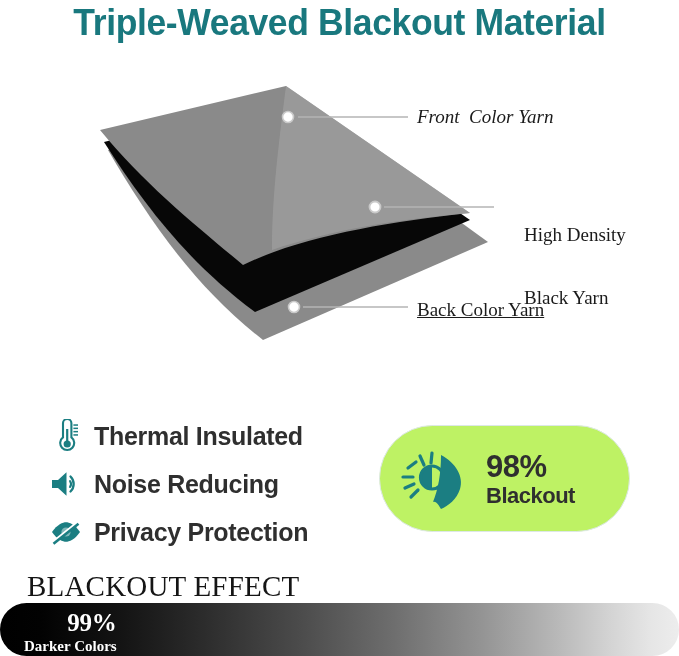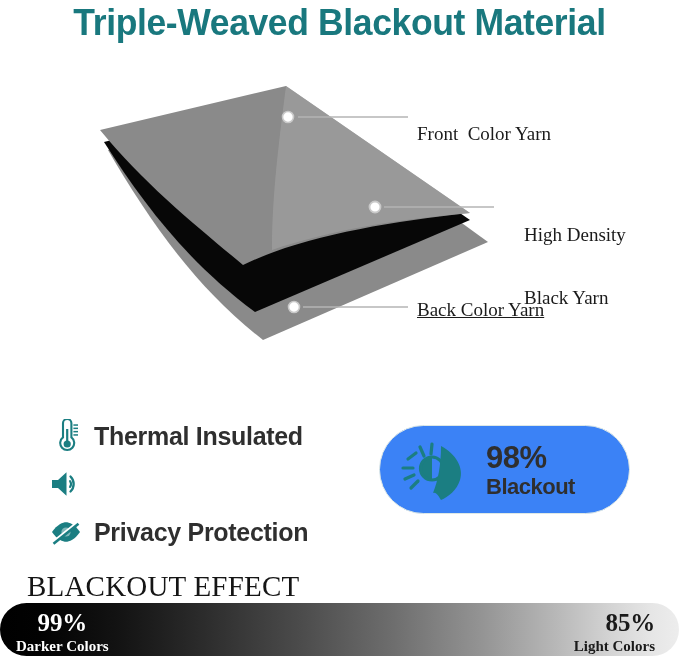--- a/index.html
+++ b/index.html
@@ -44,21 +44,21 @@
   #diagram svg { display: block; }
 
   .callout-text {
     position: absolute;
     font-family: "Liberation Serif", serif;
     font-size: 19px;
     color: #1b1b1b;
     line-height: 1.12;
     white-space: pre;
   }
-  #callout-front { left: 417px; top: 123px; }
+  #callout-front { left: 417px; top: 106px; font-style: italic; }
   #callout-high  { left: 524px; top: 181px; }
   #callout-back  { left: 417px; top: 299px; text-decoration: underline; }
 
   
   #features {
     position: absolute;
     left: 46px;
     top: 412px;
     width: 320px;
   }
@@ -83,24 +83,24 @@
     margin-left: 8px;
     white-space: nowrap;
   }
 
   
   #badge {
     position: absolute;
     left: 379px;
     top: 425px;
     width: 251px;
-    height: 89px;
+    height: 107px;
     border: 1.5px solid #dde8e6;
     border-radius: 54px;
-    background: #3b82f6;
+    background: #bef264;
     display: flex;
     align-items: center;
     box-sizing: border-box;
   }
   #badge-icon {
     flex: 0 0 96px;
     display: flex;
     align-items: center;
     justify-content: center;
     padding-left: 10px;
@@ -148,21 +148,21 @@
       #ededed 100%);
     overflow: hidden;
   }
   .bar-group {
     position: absolute;
     top: 7px;
     font-family: "Liberation Serif", serif;
     line-height: 1.0;
     white-space: nowrap;
   }
-  #bar-left  { left: 16px; text-align: center;  color: #ffffff; }
+  #bar-left  { left: 24px; text-align: right;  color: #ffffff; }
   #bar-right { right: 24px; text-align: right; color: #1a1a1a; }
   .bar-pct  { font-size: 25px; font-weight: bold; letter-spacing: -0.2px; }
   .bar-sub  { font-size: 15px; font-weight: bold; margin-top: 4px; }
 </style>
 </head>
 <body>
 
 <div id="title">Triple-Weaved Blackout Material</div>
 
 <div id="diagram">
@@ -220,20 +220,21 @@
   </div>
 
   <div class="feature">
     <span class="feature-icon">
       <svg width="32" height="30" viewBox="0 0 32 30" xmlns="http://www.w3.org/2000/svg">
         <path d="M2 11 H8 L16.5 3.2 V26.8 L8 19 H2 Z" fill="#1b7e82"></path>
         <path d="M20.5 7.5 a10.5 10.5 0 0 1 0 15" fill="none" stroke="#1b7e82" stroke-width="2.3" stroke-linecap="round"></path>
         <path d="M20 12 a5.2 5.2 0 0 1 0 6" fill="none" stroke="#1b7e82" stroke-width="2.1" stroke-linecap="round"></path>
       </svg>
     </span>
+    <span class="feature-label">Noise Reducing</span>
   </div>
 
   <div class="feature">
     <span class="feature-icon">
       <svg width="34" height="28" viewBox="0 0 34 28" xmlns="http://www.w3.org/2000/svg">
         <path d="M3 14 C8 6.5 14 4.2 17 4.2 C20 4.2 26 6.5 31 14
                  C26 21.5 20 23.8 17 23.8 C14 23.8 8 21.5 3 14 Z" fill="#1b7e82"></path>
         <circle cx="17" cy="14" r="4.6" fill="#ffffff" opacity="0.45"></circle>
         <line x1="4.5" y1="24" x2="29.5" y2="4" stroke="#ffffff" stroke-width="3.4"></line>
         <line x1="4.5" y1="25.8" x2="29.5" y2="5.8" stroke="#1b7e82" stroke-width="2.6"></line>
@@ -266,17 +267,13 @@
   </span>
 </div>
 
 <div id="effect-heading">BLACKOUT EFFECT</div>
 
 <div id="gradient-bar">
   <div class="bar-group" id="bar-left">
     <div class="bar-pct">99%</div>
     <div class="bar-sub">Darker Colors</div>
   </div>
-  <div class="bar-group" id="bar-right">
-    <div class="bar-pct">85%</div>
-    <div class="bar-sub">Light Colors</div>
-  </div>
 </div>
 
 </body></html>

